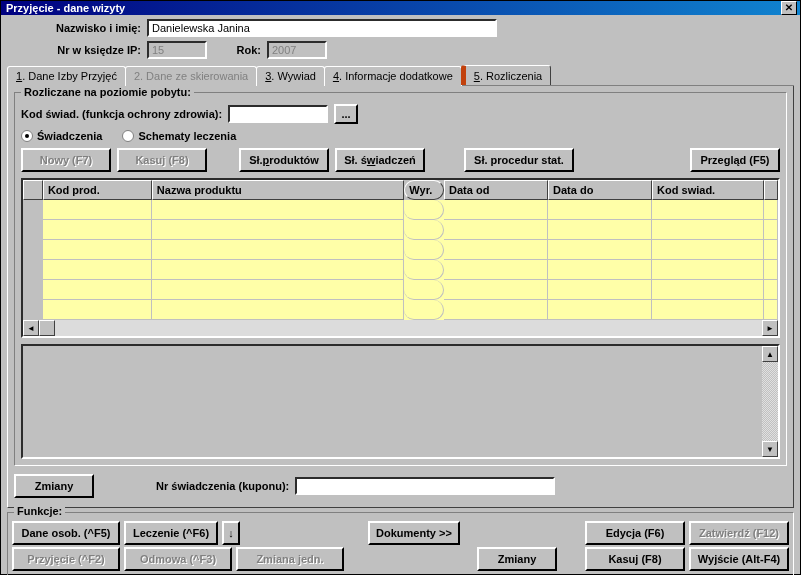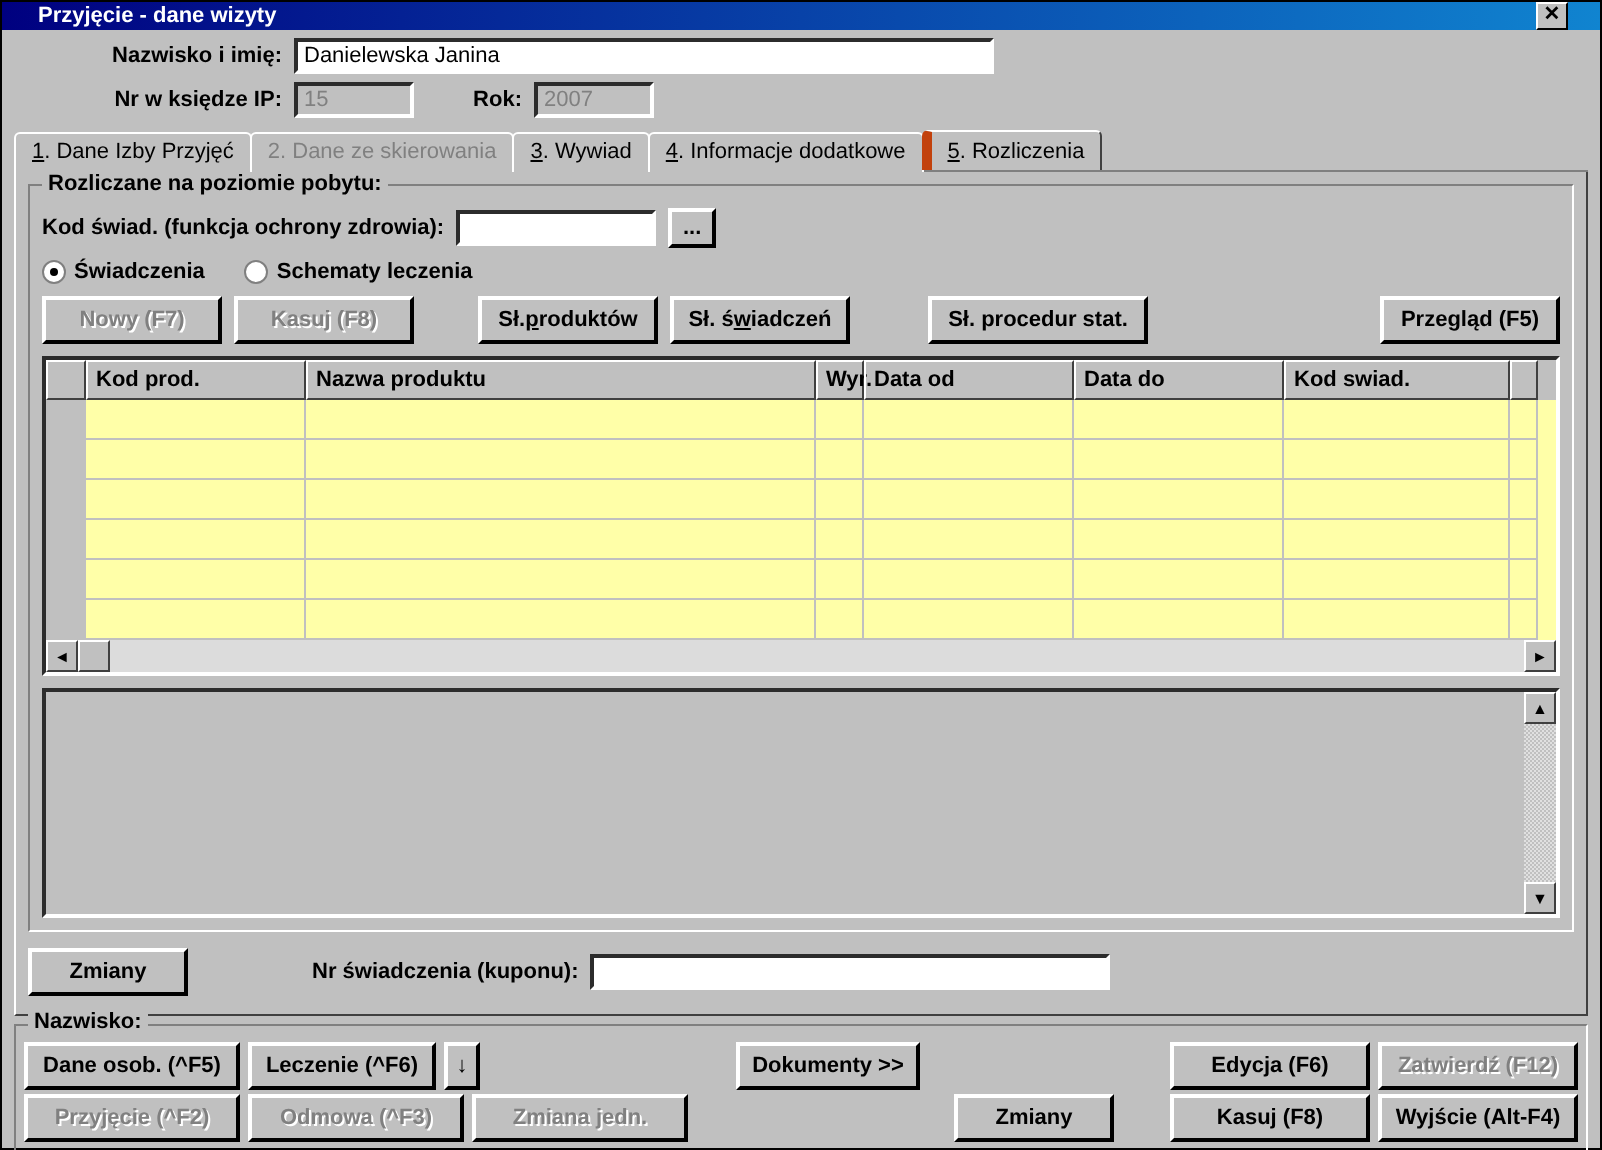--- a/index.html
+++ b/index.html
@@ -1,18 +1,18 @@
 <!DOCTYPE html>
 <html><head>
 <meta charset="utf-8">
 <style>
   * { box-sizing: border-box; margin: 0; padding: 0; font-family: "MS Sans Serif", "Segoe UI", Arial, sans-serif; font-size: 11px; }
   body { background: #c0c0c0; width: 801px; height: 575px; overflow: hidden; }
   .window { width: 801px; height: 575px; background: #c0c0c0; border: 1px solid #000; display: flex; flex-direction: column; }
-  .titlebar { background: linear-gradient(to right, #000080, #1084d0); color: #fff; height: 20px; display: flex; align-items: center; padding: 0 16px; font-weight: bold; gap: 44px; }
+  .titlebar { background: linear-gradient(to right, #000080, #1084d0); color: #fff; height: 20px; display: flex; align-items: center; padding: 0 3px; font-weight: bold; gap: 44px; }
   .titlebar .title { flex: 1; padding-left: 2px; }
   .close-btn { width: 16px; height: 14px; background: #c0c0c0; border: 1px solid #fff; border-right-color:#000; border-bottom-color:#000; display:flex; align-items:center; justify-content:center; font-size:10px; color:#000; font-weight:bold; line-height:1; }
   .content { flex:1; padding: 2px 6px 4px 6px; display:flex; flex-direction:column; }
   .form-row { display:flex; align-items:center; margin: 2px 0; }
   .form-row label { font-weight:bold; text-align:right; padding-right:6px; }
   .input { background:#fff; border:2px inset #fff; border-top-color:#808080; border-left-color:#808080; height:18px; padding:1px 3px; }
   .input.disabled { background:#c0c0c0; color:#808080; }
   .tabs { display:flex; margin-top:4px; border-bottom:1px solid #808080; position:relative; }
   .tab { padding:3px 8px 2px 8px; border:1px solid #fff; border-bottom:none; border-top-left-radius:3px; border-top-right-radius:3px; background:#c0c0c0; position:relative; margin-right:-1px; top:1px; cursor:pointer; }
   .tab.disabled { color:#808080; }
@@ -37,21 +37,21 @@
   .scroll-track { flex:1; background:repeating-conic-gradient(#c0c0c0 0 25%, #e0e0e0 0 50%) 0 0/2px 2px; }
   .scroll-v { width:16px; background:#dcdcdc; display:flex; flex-direction:column; }
   .memo { border:2px inset #fff; border-top-color:#808080; border-left-color:#808080; background:#c0c0c0; margin-top:6px; display:flex; }
   .funkcje { border:1px solid #808080; border-right-color:#fff; border-bottom-color:#fff; padding:6px 4px 4px 4px; margin-top:4px; position:relative; }
   .funkcje .legend { position:absolute; top:-8px; left:6px; background:#c0c0c0; padding:0 3px; font-weight:bold; }
   .fn-row { display:flex; gap:4px; margin:2px 0; }
   .tab-border { border:1px solid #fff; border-top:none; border-right-color:#404040; border-bottom-color:#404040; flex:1; display:flex; flex-direction:column; padding:6px; }
   .col-handle { width:20px; }
   .col-kodprod { width:110px; }
   .col-nazwa { width:255px; }
-  .col-wyr { width:24px; }
+  .col-wyr { width:40px;border-radius:10px; }
   .col-dataod { width:105px; }
   .col-datado { width:105px; }
   .col-kodswiad { width:113px; }
   .col-rest { width:14px; }
 </style>
 </head>
 <body>
 
 <div class="window">
   <div class="titlebar">
@@ -203,21 +203,21 @@
 
       <div class="row" style="margin-top:8px;">
         <div class="btn" style="width:80px;">Zmiany</div>
         <div style="width:50px;"></div>
         <span style="font-weight:bold;">Nr świadczenia (kuponu):</span>
         <div class="input" style="width:260px;"></div>
       </div>
     </div>
 
     <div class="funkcje">
-      <span class="legend">Nazwisko:</span>
+      <span class="legend">Funkcje:</span>
       <div class="fn-row">
         <div class="btn" style="width:108px;">Dane osob. (^F5)</div>
         <div class="btn" style="width:94px;">Leczenie (^F6)</div>
         <div class="btn" style="width:18px;">↓</div>
         <div style="width:120px;"></div>
         <div class="btn" style="width:92px;">Dokumenty &gt;&gt;</div>
         <div style="flex:1;"></div>
         <div class="btn" style="width:100px;">Edycja (F6)</div>
         <div class="btn disabled" style="width:100px;">Zatwierdź (F12)</div>
       </div>

